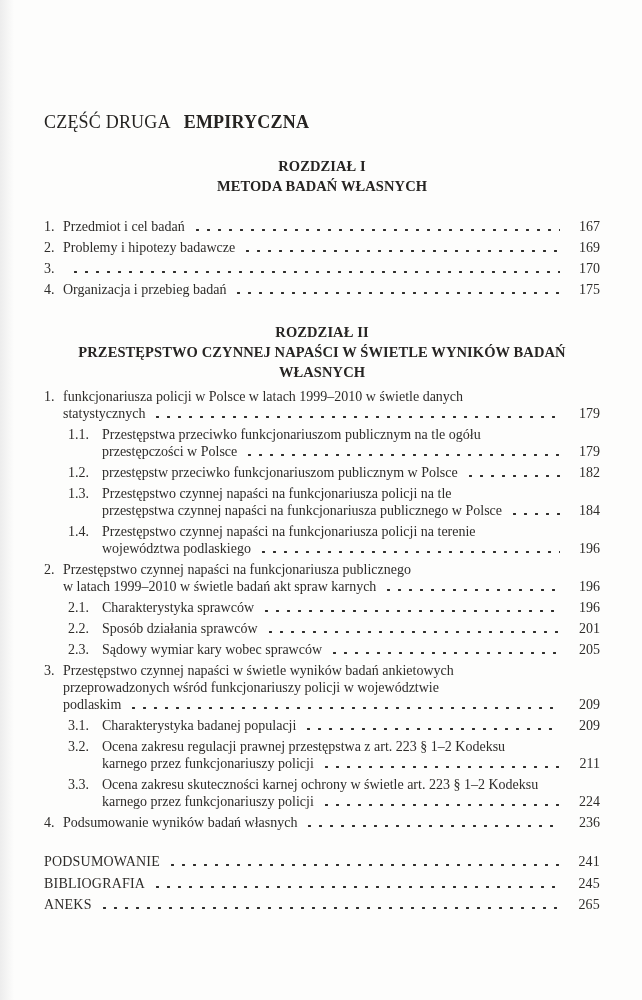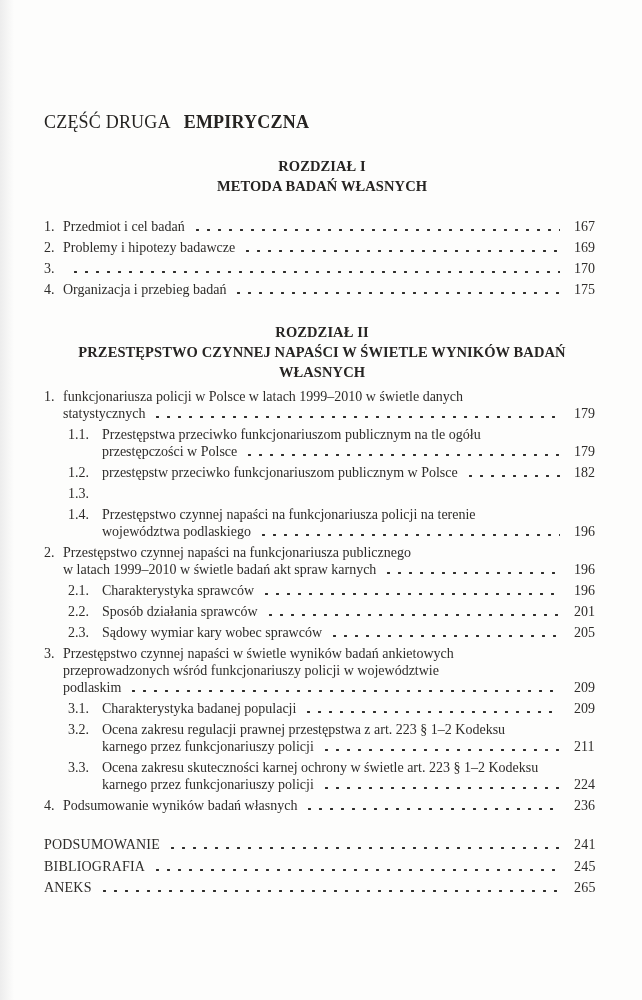--- a/index.html
+++ b/index.html
@@ -77,21 +77,21 @@
     align-self: stretch;
     margin: 0 5px 0 7px;
     background-image: radial-gradient(circle, var(--text) 1.1px, rgba(0,0,0,0) 1.45px);
     background-size: 11px 4px;
     background-repeat: repeat-x;
     background-position: left calc(100% - 3px);
   }
   .pgnum {
     flex: 0 0 auto;
     min-width: 26px;
-    text-align: left;
+    text-align: right;
     line-height: 17px;
     margin-left: 9px;
   }
   .backmatter { margin-top: 22px; }
   .bm-row {
     display: flex;
     align-items: baseline;
     font-size: 14px;
     line-height: 17px;
     margin-bottom: 4.5px;
@@ -184,20 +184,28 @@
               <div class="body">
                 <div class="tline-last">
                   <span class="txt">przestępstw przeciwko funkcjonariuszom publicznym w Polsce</span>
                   <span class="leader"></span>
                   <span class="pgnum">182</span>
                 </div>
               </div>
             </div>
             <div class="entry level2">
               <span class="num">1.3.</span>
+              <div class="body">
+                <div class="tline">Przestępstwo czynnej napaści na funkcjonariusza policji na tle</div>
+                <div class="tline-last">
+                  <span class="txt">przestępstwa czynnej napaści na funkcjonariusza publicznego w Polsce</span>
+                  <span class="leader"></span>
+                  <span class="pgnum">184</span>
+                </div>
+              </div>
             </div>
             <div class="entry level2">
               <span class="num">1.4.</span>
               <div class="body">
                 <div class="tline">Przestępstwo czynnej napaści na funkcjonariusza policji na terenie</div>
                 <div class="tline-last">
                   <span class="txt">województwa podlaskiego</span>
                   <span class="leader"></span>
                   <span class="pgnum">196</span>
                 </div>

